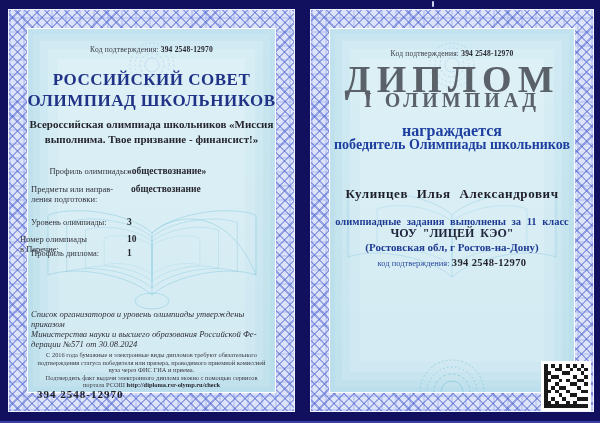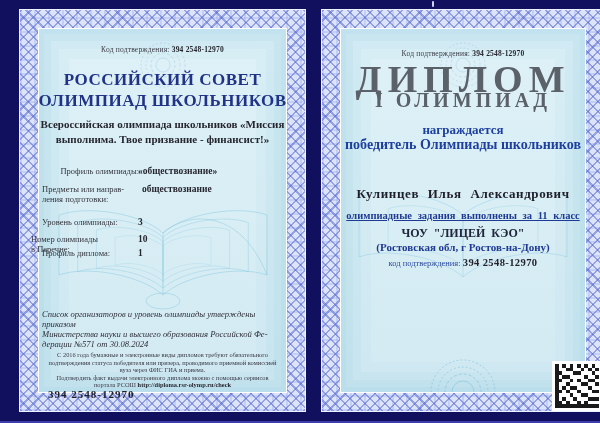--- a/index.html
+++ b/index.html
@@ -9,21 +9,20 @@
   .page{
     position:absolute;top:9px;height:403px;
     background-color:#dde4fa;
     background-image:
       repeating-linear-gradient(45deg, rgba(77,98,205,.50) 0 1.5px, rgba(255,255,255,0) 1.5px 7px),
       repeating-linear-gradient(135deg, rgba(77,98,205,.50) 0 1.5px, rgba(255,255,255,0) 1.5px 7px),
       repeating-linear-gradient(0deg, rgba(140,158,235,.30) 0 2px, transparent 2px 14px),
       repeating-linear-gradient(90deg, rgba(140,158,235,.30) 0 2px, transparent 2px 14px);
     border:1px solid #eef2ff;
     box-sizing:border-box;
-    margin-left:11px;
   }
   #left-page{left:8px;width:287px;}
   #right-page{left:310px;width:284px;}
   .page-inner{
     position:absolute;inset:18px;
     background:linear-gradient(#def1f7,#d3eaf2);
     border:1px solid #ffffff;
     box-shadow:
       inset 0 0 0 5px rgba(150,205,225,.14),
       inset 0 0 0 12px rgba(150,205,225,.12),
@@ -38,21 +37,21 @@
   .org-title{font-weight:bold;font-size:17px;line-height:21px;color:#203387;letter-spacing:.5px;}
   .olymp-name{font-weight:bold;font-size:11px;line-height:14.5px;color:#26262e;}
   .f-label{font-size:8.5px;line-height:9.5px;color:#33333c;}
   .f-value{font-size:9.5px;font-weight:bold;color:#26262e;}
   .order-note{font-style:italic;font-size:8.6px;line-height:10px;color:#2e2e38;}
   .fine{font-size:6.4px;line-height:7.6px;color:#3a3a44;}
   .fine b{color:#26262e;}
   .bottom-code{font-weight:bold;font-size:11px;letter-spacing:1px;color:#1f1f28;}
   .dip-title{font-weight:bold;font-size:38px;letter-spacing:6px;color:#5b6168;}
   .dip-degree{font-weight:bold;font-size:20px;letter-spacing:4px;color:#5b6168;}
-  .award{font-weight:bold;font-size:13px;color:#1d3fa0;}
+  .award{font-weight:bold;font-size:16px;color:#1d3fa0;}
   .winner{font-weight:bold;font-size:14px;color:#1d3fa0;}
   .recipient{font-weight:bold;font-size:13px;letter-spacing:.6px;word-spacing:5px;color:#1e1e2a;}
   .grade-note{font-weight:bold;font-size:10.5px;word-spacing:3px;color:#1e3a92;}
   .school{font-weight:bold;font-size:12px;word-spacing:3px;color:#20263c;}
   .location{font-weight:bold;font-size:11px;color:#1e3a92;}
   .code-bot{font-size:8.5px;color:#2b4aa0;}
   .code-bot b{font-size:10.5px;color:#23232e;letter-spacing:.4px;}
   .watermark{opacity:.9;pointer-events:none;}
   #qr{position:absolute;left:211px;top:332px;width:50px;height:50px;background:#ffffff;padding:3px;box-sizing:border-box;}
   .rosette-top{position:absolute;left:50%;top:12px;transform:translateX(-50%);opacity:.55;}
@@ -249,21 +248,21 @@
       <b>394 2548-12970</b>
     </div>
 
     <div class="abs ctr dip-title" style="top:47px;">ДИПЛОМ</div>
     <div class="abs ctr dip-degree" style="top:79px;">I ОЛИМПИАД</div>
 
     <div class="abs ctr award" style="top:112px;">награждается</div>
     <div class="abs ctr winner" style="top:127px;">победитель Олимпиады школьников</div>
 
     <div class="abs ctr recipient" style="top:176px;">Кулинцев Илья Александрович</div>
-    <div class="abs ctr grade-note" style="top:200px;text-decoration:underline;">олимпиадные задания выполнены за 11 класс</div>
+    <div class="abs ctr grade-note" style="top:206px;">олимпиадные задания выполнены за 11 класс</div>
 
     <div class="abs ctr school" style="top:216px;">ЧОУ "ЛИЦЕЙ КЭО"</div>
     <div class="abs ctr location" style="top:231px;">(Ростовская обл, г Ростов-на-Дону)</div>
 
     <div class="abs ctr code-bot" style="top:247px;">
       <span>код подтверждения:</span>
       <b>394 2548-12970</b>
     </div>
   </div>
 

